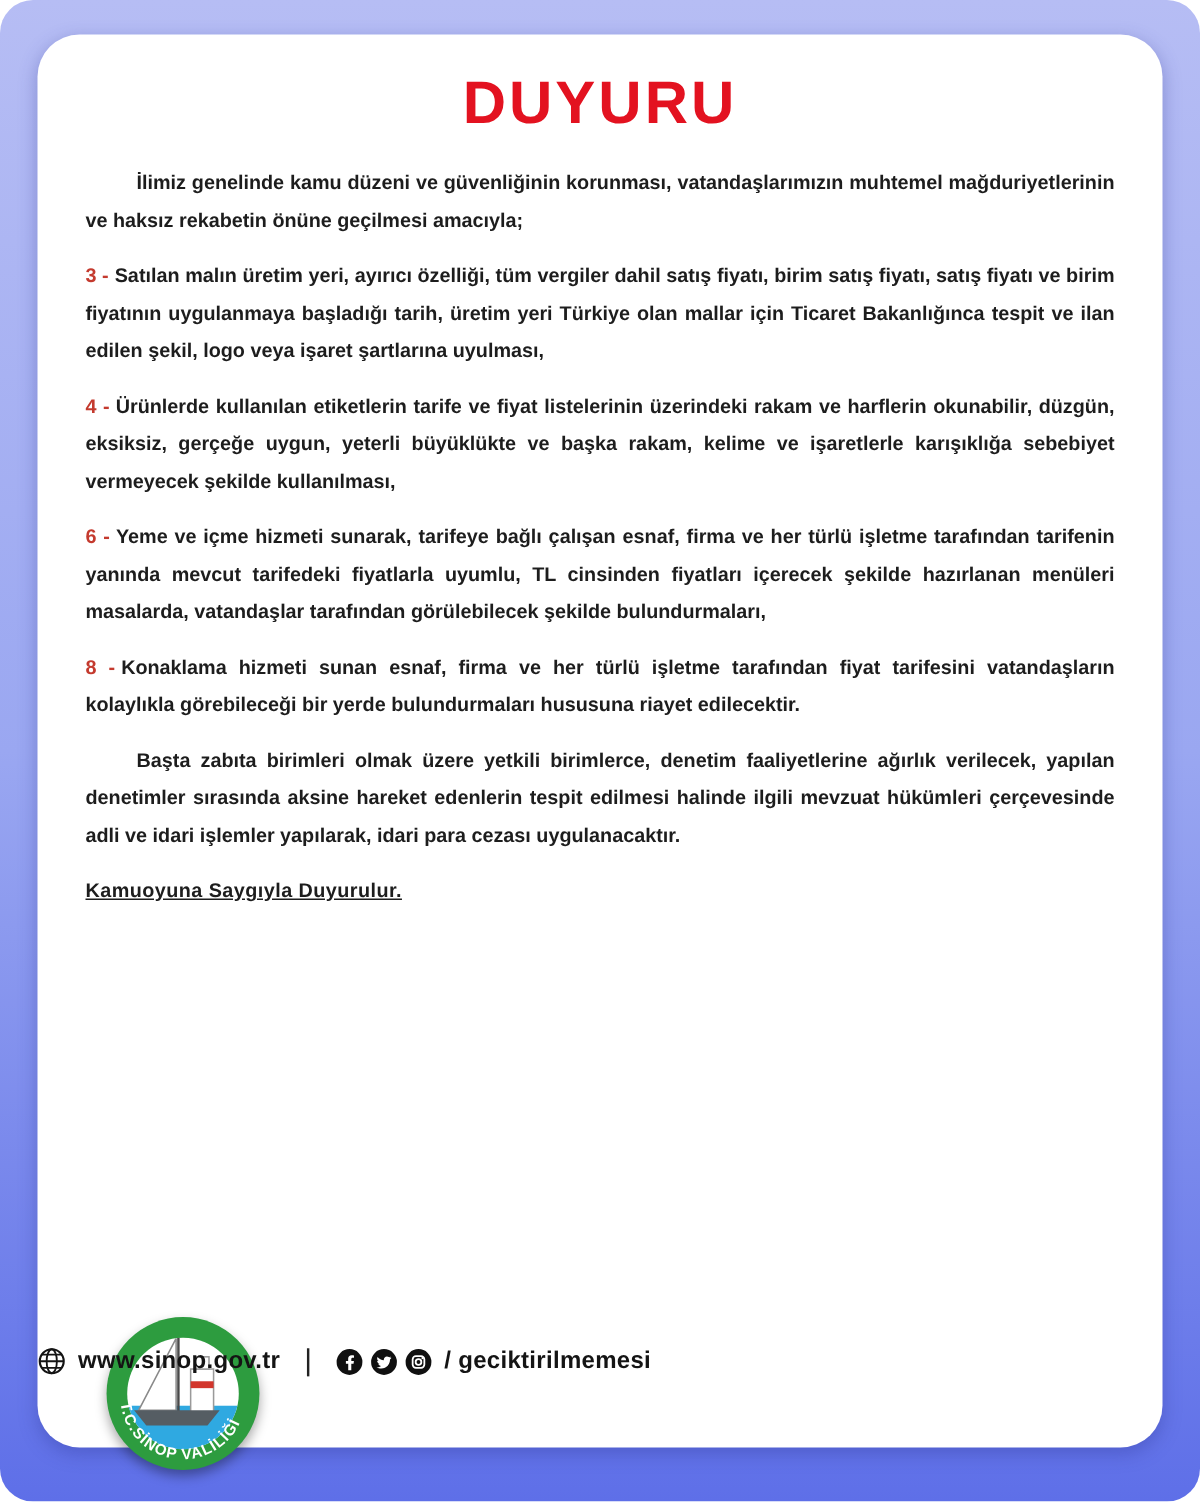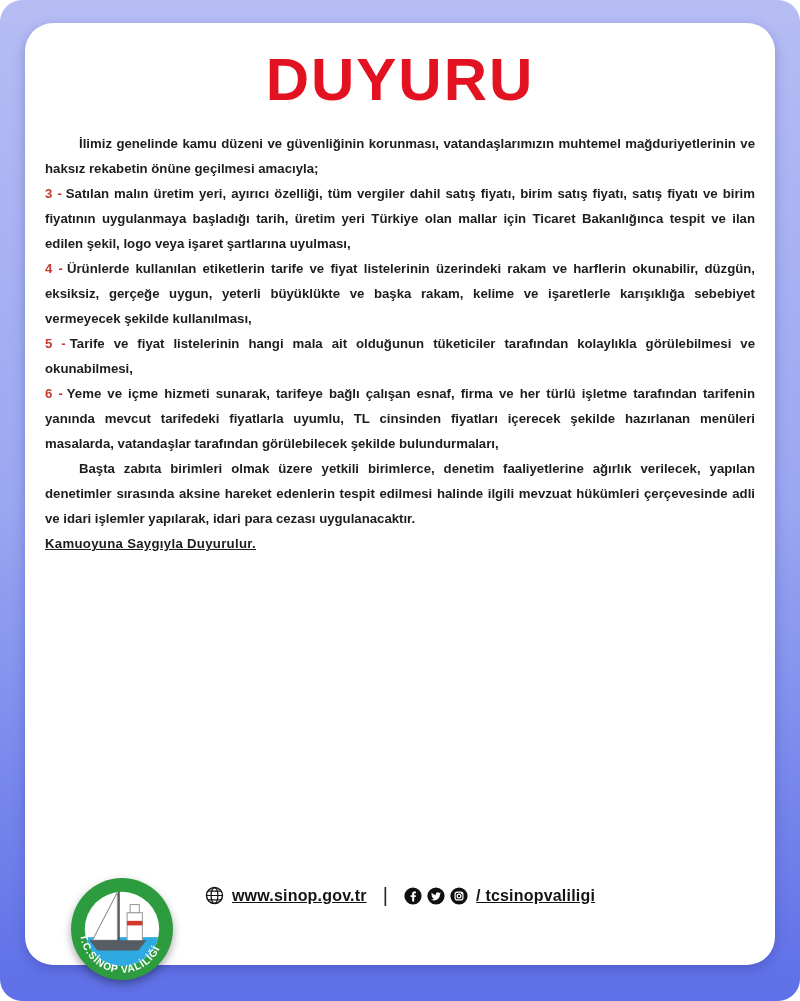--- a/index.html
+++ b/index.html
@@ -13,47 +13,47 @@
     border-radius:22px;overflow:hidden;
   }
   .card{
     position:absolute;left:25px;top:23px;width:750px;height:942px;
     background:#ffffff;border-radius:28px;
     box-shadow:0 4px 12px rgba(45,55,150,.35);
     padding:0 20px;box-sizing:border-box;
   }
   .title{
     margin:24px 0 18px;text-align:center;
-    color:#e31220;font-size:60px;font-weight:bold;letter-spacing:2px;line-height:1.1;
+    color:#e31220;font-size:40px;font-weight:bold;letter-spacing:2px;line-height:1.1;
   }
   .body-text p,.item{
     font-size:13.2px;line-height:25px;font-weight:bold;color:#1d1d1d;
-    text-align:justify;margin:0;
+    text-align:justify;margin:12px;
   }
   .indent{text-indent:34px;}
   .intro{margin-bottom:26px;}
   .closing{margin-top:24px;}
   .item .num{color:#c43a2e;margin-right:4px;white-space:nowrap;}
   .signoff{
     margin-top:40px;text-align:center;font-size:16px;font-weight:bold;color:#111;
     letter-spacing:.3px;
     text-decoration:underline;
   }
   .footer{position:absolute;left:0;top:850px;width:100%;height:92px;}
   .logo{
     position:absolute;left:44px;top:3px;width:106px;height:106px;
     filter:drop-shadow(0 4px 4px rgba(0,0,0,.35));
   }
   .org{
     position:absolute;left:0;width:100%;top:12px;text-align:center;
     font-weight:bold;color:#141414;font-size:18px;line-height:21px;letter-spacing:.2px;
   }
   .contact{
-    display:flex;align-items:center;justify-content:center;gap:8px;
-    font-size:16px;font-weight:bold;color:#141414;text-decoration:underline;
+    margin-top:12px;display:flex;align-items:center;gap:8px;
+    font-size:16px;font-weight:bold;color:#141414;
   }
   .contact .sep{font-size:20px;font-weight:normal;color:#222;margin:0 8px;}
   .soc{display:flex;gap:5px;align-items:center;}
   .soc svg{display:block;}
 </style>
 </head>
 <body>
 
 <div class="bg">
   <div class="card">
@@ -62,25 +62,25 @@
 
     <div class="body-text">
       <p class="intro indent">İlimiz genelinde kamu düzeni ve güvenliğinin korunması, vatandaşlarımızın muhtemel mağduriyetlerinin ve haksız rekabetin önüne geçilmesi amacıyla;</p>
       <div class="items">
 
 
   <p class="item"><span class="num">3 -</span><span>Satılan malın üretim yeri, ayırıcı özelliği, tüm vergiler dahil satış fiyatı, birim satış fiyatı, satış fiyatı ve birim fiyatının uygulanmaya başladığı tarih, üretim yeri Türkiye olan mallar için Ticaret Bakanlığınca tespit ve ilan edilen şekil, logo veya işaret şartlarına uyulması,</span></p>
 
   <p class="item"><span class="num">4 -</span><span>Ürünlerde kullanılan etiketlerin tarife ve fiyat listelerinin üzerindeki rakam ve harflerin okunabilir, düzgün, eksiksiz, gerçeğe uygun, yeterli büyüklükte ve başka rakam, kelime ve işaretlerle karışıklığa sebebiyet vermeyecek şekilde kullanılması,</span></p>
 
-  <p class="item"><span class="num">5 -</span><span>Tarife ve fiyat listelerinin hangi mala ait olduğunun tüketiciler tarafından kolaylıkla görülebilmesi ve okunabilmesi,</span></p>
 
   <p class="item"><span class="num">6 -</span><span>Yeme ve içme hizmeti sunarak, tarifeye bağlı çalışan esnaf, firma ve her türlü işletme tarafından tarifenin yanında mevcut tarifedeki fiyatlarla uyumlu, TL cinsinden fiyatları içerecek şekilde hazırlanan menüleri masalarda, vatandaşlar tarafından görülebilecek şekilde bulundurmaları,</span></p>
 
 
+  <p class="item"><span class="num">8 -</span><span>Konaklama hizmeti sunan esnaf, firma ve her türlü işletme tarafından fiyat tarifesini vatandaşların kolaylıkla görebileceği bir yerde bulundurmaları hususuna riayet edilecektir.</span></p>
 </div>
       <p class="closing indent">Başta zabıta birimleri olmak üzere yetkili birimlerce, denetim faaliyetlerine ağırlık verilecek, yapılan denetimler sırasında aksine hareket edenlerin tespit edilmesi halinde ilgili mevzuat hükümleri çerçevesinde adli ve idari işlemler yapılarak, idari para cezası uygulanacaktır.</p>
       <p class="signoff">Kamuoyuna Saygıyla Duyurulur.</p>
     </div>
 
     <div class="footer">
 
       <svg class="logo" viewBox="0 0 104 104">
         <circle cx="52" cy="52" r="50" fill="#2d9c3f"></circle>
         <circle cx="52" cy="52" r="36.5" fill="#ffffff"></circle>
@@ -123,19 +123,19 @@
               <circle cx="9" cy="9" r="8.6" fill="#101010"></circle>
               <path fill="#ffffff" d="M14,6.2 c-0.37,0.16-0.76,0.27-1.17,0.32 c0.42-0.25,0.74-0.65,0.9-1.12 c-0.4,0.23-0.83,0.4-1.3,0.49 C12.06,5.5,11.52,5.25,10.92,5.25 c-1.13,0-2.05,0.92-2.05,2.05 c0,0.16,0.02,0.32,0.05,0.47 C7.22,7.68,5.72,6.87,4.71,5.64 C4.54,5.95,4.44,6.3,4.44,6.68 c0,0.71,0.36,1.34,0.91,1.71 C5.01,8.38,4.7,8.29,4.42,8.14 v0.03 c0,0.99,0.71,1.82,1.64,2.01 c-0.17,0.05-0.35,0.07-0.54,0.07 c-0.13,0-0.26-0.01-0.39-0.04 c0.26,0.81,1.02,1.41,1.92,1.43 c-0.7,0.55-1.59,0.88-2.55,0.88 c-0.17,0-0.33-0.01-0.49-0.03 c0.91,0.58,1.99,0.92,3.15,0.92 c3.78,0,5.85-3.13,5.85-5.85 c0-0.09,0-0.18-0.01-0.27 C13.41,6.97,13.74,6.62,14,6.2"></path>
             </svg>
             <svg width="18" height="18" viewBox="0 0 18 18">
               <circle cx="9" cy="9" r="8.6" fill="#101010"></circle>
               <rect x="5.1" y="5.1" width="7.8" height="7.8" rx="2.2" fill="none" stroke="#ffffff" stroke-width="1.2"></rect>
               <circle cx="9" cy="9" r="1.9" fill="none" stroke="#ffffff" stroke-width="1.2"></circle>
               <circle cx="11.6" cy="6.4" r="0.7" fill="#ffffff"></circle>
             </svg>
           </span>
-          <span>/ tcsinopvaliligi</span>
+          <span>/ geciktirilmemesi</span>
         </div>
       </div>
 
     </div>
   </div>
 </div>
 
 </body></html>

